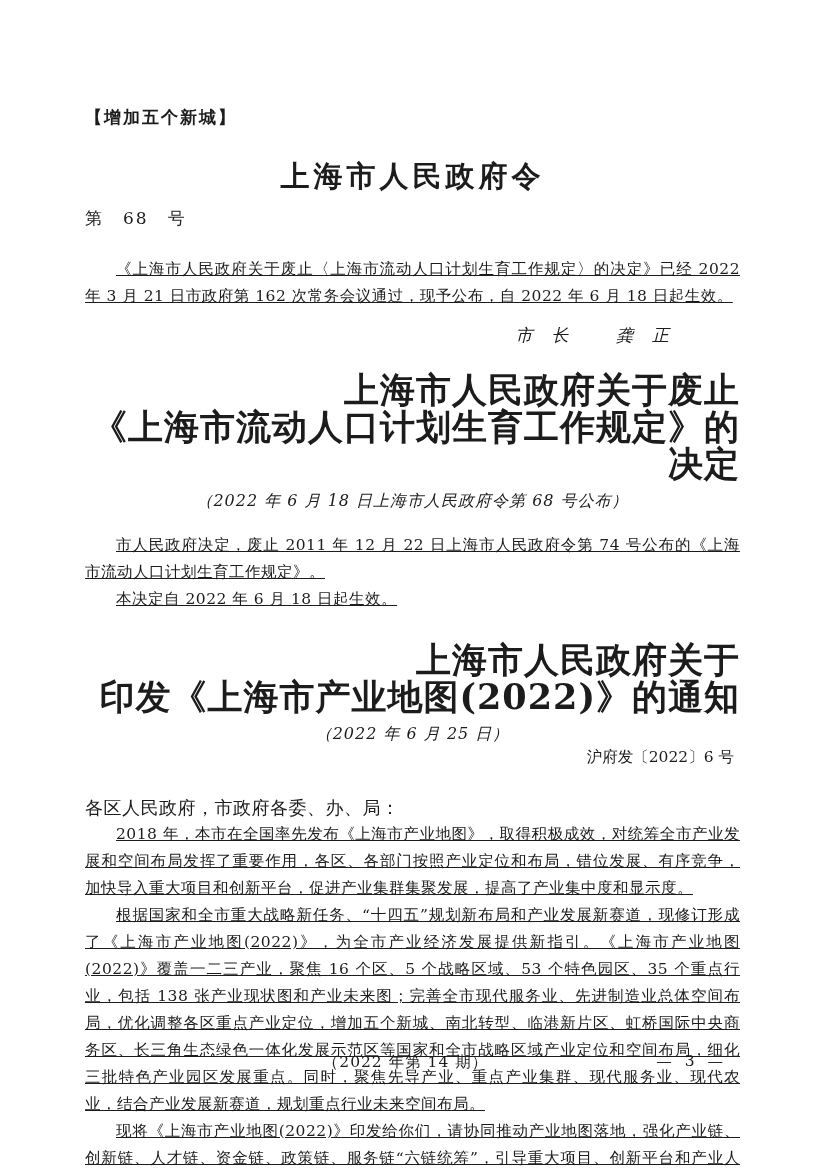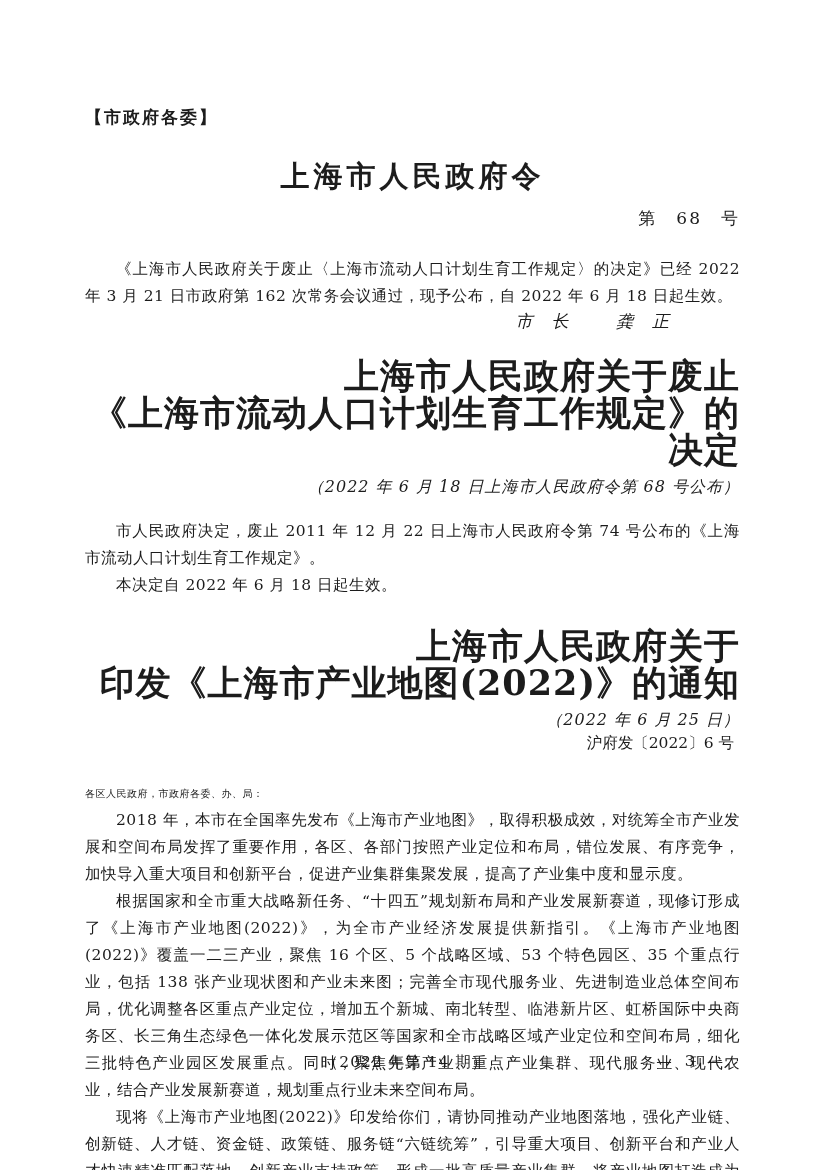--- a/index.html
+++ b/index.html
@@ -25,33 +25,35 @@
   
   .doc1-title {
     text-align: center;
     font-size: 29px;
     font-weight: bold;
     letter-spacing: 4px;
     margin-top: 16px;
     margin-bottom: 10px;
   }
   .doc1-number {
-    text-align: right;
+    text-align: left;
     font-size: 17px;
     letter-spacing: 2px;
     margin-bottom: 26px;
   }
   .para {
     font-size: 15.5px;
     line-height: 27px;
     text-indent: 2em;
     text-align: justify;
     letter-spacing: 0.5px;
+    text-decoration: underline;
   }
   .sig-row {
+    margin-top: 14px;
     text-align: right;
     padding-right: 70px;
     font-size: 17px;
     font-style: italic;
     letter-spacing: 1px;
   }
   .sig-title { margin-right: 40px; }
   .sig-date {
     text-align: right;
     padding-right: 28px;
@@ -62,36 +64,36 @@
   .doc-title {
     text-align: right;
     font-size: 35px;
     font-weight: bold;
     line-height: 37px;
     letter-spacing: 1px;
   }
   .doc2-title { margin-top: 24px; }
   .doc3-title { margin-top: 28px; }
   .pub-note {
-    text-align: right;
+    text-align: center;
     font-size: 16px;
     font-style: italic;
     margin-top: 9px;
     margin-bottom: 20px;
     letter-spacing: 1px;
   }
   .doc-number {
     text-align: right;
     padding-right: 6px;
     font-size: 15.5px;
     margin-top: 2px;
     margin-bottom: 26px;
   }
   .salutation {
-    font-size: 10px;
+    font-size: 18px;
     line-height: 27px;
     letter-spacing: 0.5px;
   }
   
   .footer {
     position: absolute;
     left: 0; right: 0;
     top: 1052px;
     height: 27px;
     font-size: 15.5px;
@@ -106,21 +108,21 @@
     position: absolute;
     right: 100px;
     letter-spacing: 4px;
   }
 </style>
 </head>
 <body>
 
 <div class="page">
 
-  <div class="section-label">【市政府各委】</div>
+  <div class="section-label">【增加五个新城】</div>
 
   <div>
     <h1 class="doc1-title">上海市人民政府令</h1>
     <div class="doc1-number">第　68　号</div>
     <p class="para">《上海市人民政府关于废止〈上海市流动人口计划生育工作规定〉的决定》已经 2022 年 3 月 21 日市政府第 162 次常务会议通过，现予公布，自 2022 年 6 月 18 日起生效。</p>
     <div class="sig-row">
       <span class="sig-title">市　长</span>
       <span>龚　正</span>
     </div>
   </div>

